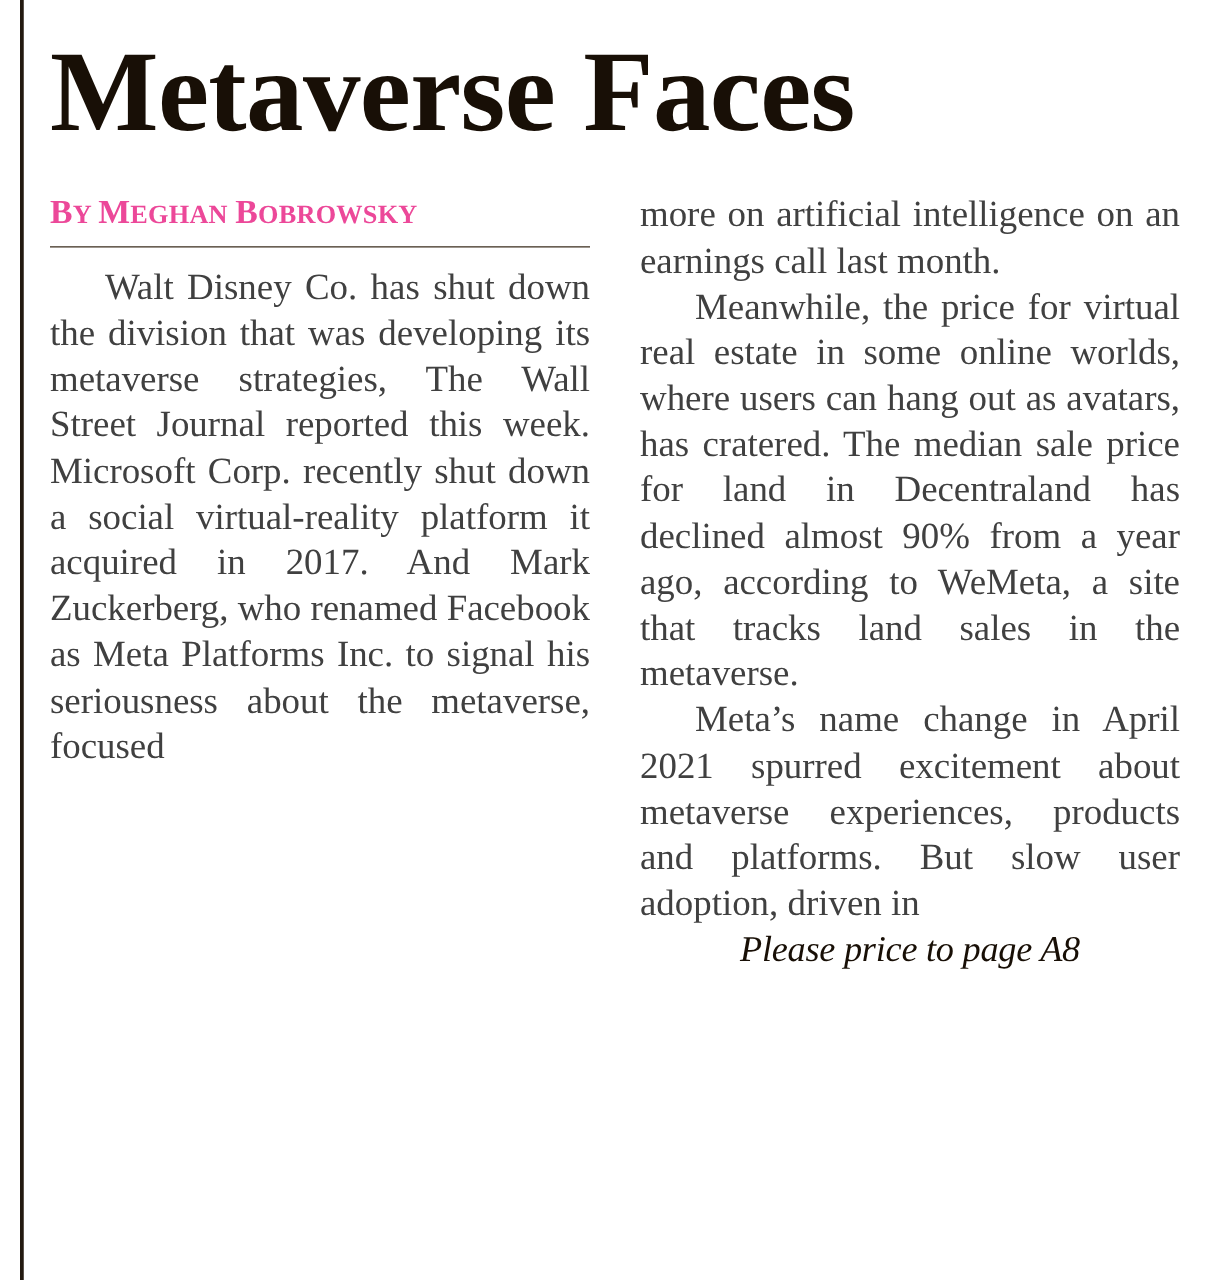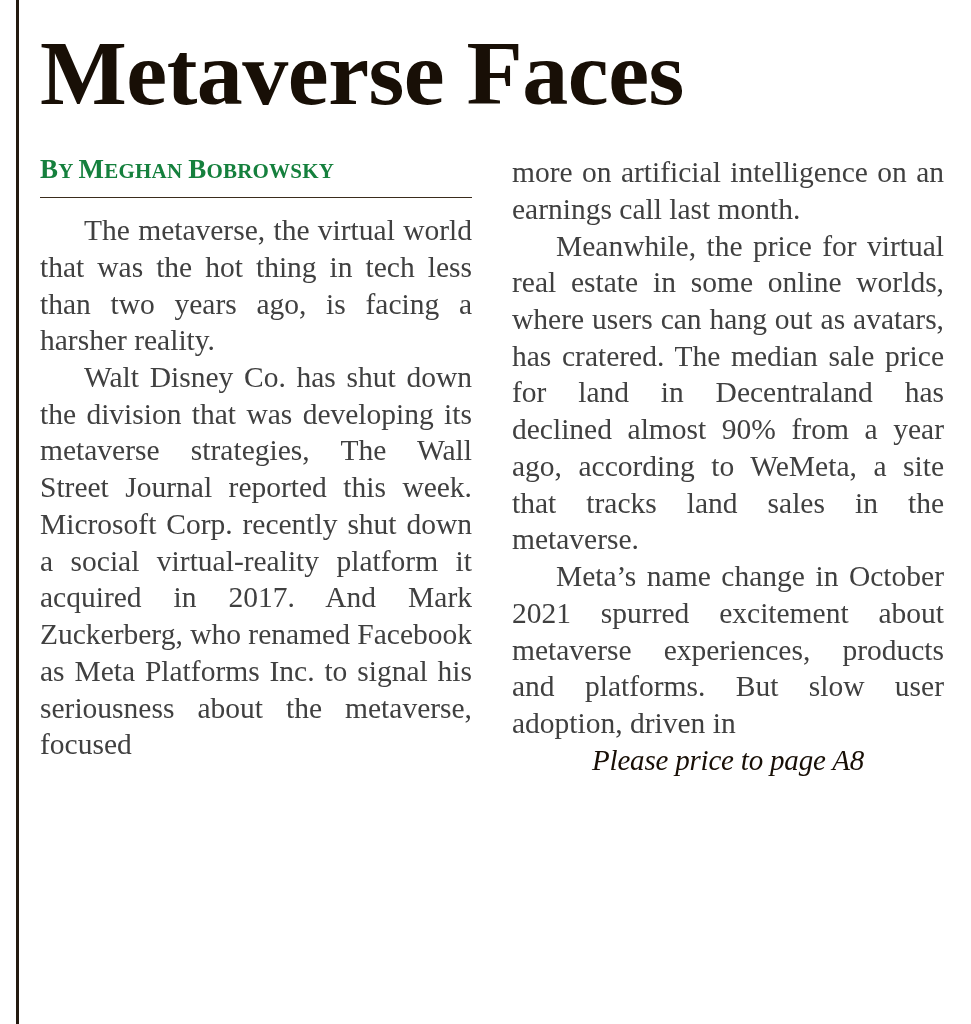--- a/index.html
+++ b/index.html
@@ -51,21 +51,21 @@
     padding: 36px 0 0 10px;
   }
   .col {
     width: 432px;
     flex: 0 0 432px;
   }
   .byline {
     font-size: 23px;
     font-weight: 700;
     letter-spacing: 0.2px;
-    color: #15803d;
+    color: #ec4899;
     text-transform: none;
     margin: 0 0 12px 0;
   }
   .byline .small {
     font-size: 19px;
   }
   .byline-rule {
     border: none;
     border-top: 1.5px solid #3a2c1c;
     margin: 0 0 14px 0;
@@ -107,25 +107,24 @@
     <span class="line">Metaverse Faces</span>
   </h1>
 
   <div class="columns">
 
     <div class="col col-left">
       <div class="byline">
         <span class="small"><span style="font-size:27px">B</span><span style="font-size:21px">Y</span>&nbsp;</span><span><span style="font-size:27px">M</span><span style="font-size:21px">EGHAN</span> <span style="font-size:27px">B</span><span style="font-size:21px">OBROWSKY</span></span>
       </div>
       <hr class="byline-rule">
-      <p class="body indent">The metaverse, the virtual world that was the hot thing in tech less than two years ago, is facing a harsher reality.</p>
       <p class="body indent">Walt Disney Co. has shut down the division that was developing its metaverse strategies, The Wall Street Journal reported this week. Microsoft Corp. recently shut down a social virtual-reality platform it acquired in 2017. And Mark Zuckerberg, who renamed Facebook as Meta Platforms Inc. to signal his seriousness about the metaverse, focused</p>
     </div>
 
     <div class="col col-right">
       <p class="body">more on artificial intelligence on an earnings call last month.</p>
       <p class="body indent">Meanwhile, the price for virtual real estate in some online worlds, where users can hang out as avatars, has cratered. The median sale price for land in Decentraland has declined almost 90% from a year ago, according to WeMeta, a site that tracks land sales in the metaverse.</p>
-      <p class="body indent">Meta’s name change in October 2021 spurred excitement about metaverse experiences, products and platforms. But slow user adoption, driven in</p>
+      <p class="body indent">Meta’s name change in April 2021 spurred excitement about metaverse experiences, products and platforms. But slow user adoption, driven in</p>
       <p class="turn">Please price to page A8</p>
     </div>
 
   </div>
 </div>
 
 </body></html>

